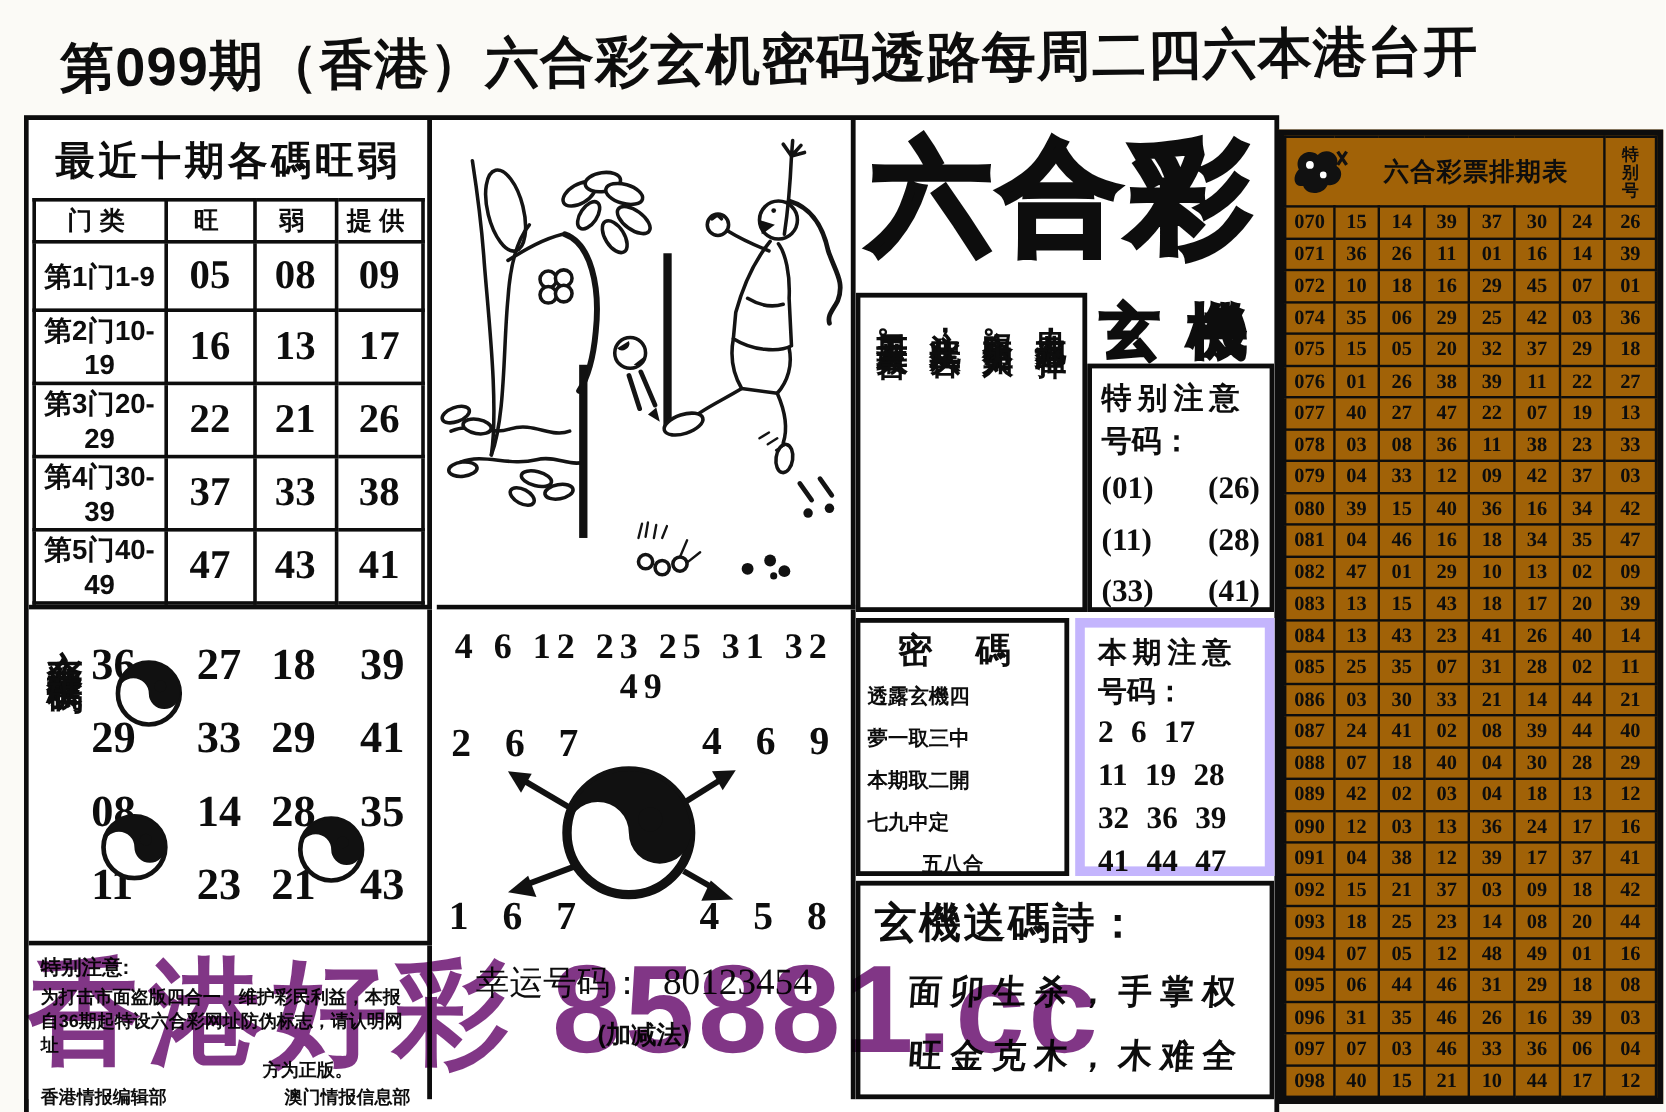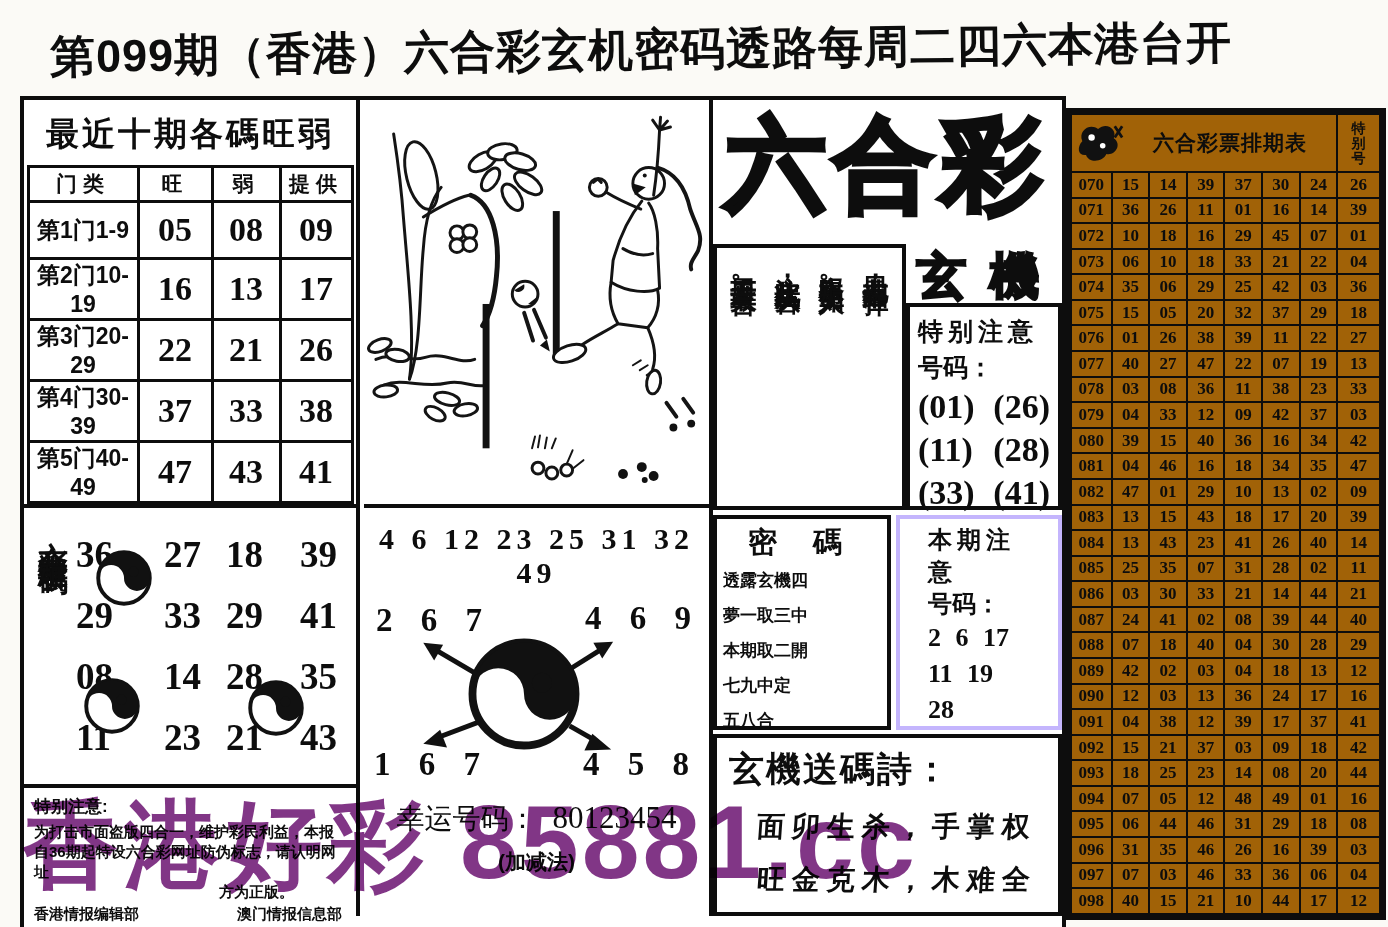--- a/index.html
+++ b/index.html
@@ -82,31 +82,31 @@
               border:4px solid #0d0d0d; padding:8px 5px; }
   .poem-cols { writing-mode:vertical-rl; height:100%; font-size:26px; font-weight:800;
                letter-spacing:2px; }
   .poem-cols div { line-height:44px; }
 
   .special-box { left:882px; top:203px; width:156px; height:207px;
                  border:4px solid #0d0d0d; padding:8px 8px 0; }
   .sp-title { font-size:25px; font-weight:900; letter-spacing:5px; }
   .sp-sub   { font-size:25px; font-weight:900; margin:3px 0 1px; }
   .sp-row   { display:flex; justify-content:space-between;
-              font-family:"Liberation Serif", serif; font-size:34px; font-weight:700;
+              font-family:"Liberation Serif", serif; font-size:26px; font-weight:700;
               line-height:43px; }
 
   .pw-box { left:689px; top:415px; width:178px; height:215px;
             border:4px solid #0d0d0d; padding:4px 6px; }
   .pw-title { text-align:center; font-size:29px; font-weight:900; letter-spacing:14px; }
   .pw-line  { font-size:17px; font-weight:900; line-height:35px; white-space:nowrap; }
-  .pw-line:last-child { text-align:left; padding-right:16px;font-family:Liberation Serif, serif; }
+  .pw-line:last-child { text-align:center; padding-right:16px;font-family:Liberation Serif, serif; }
 
   .att-box { left:872px; top:415px; width:166px; height:215px;
-             border:4px solid #c4b5fd; padding:5px 28px; }
+             border:8px solid #c4b5fd; padding:5px 11px; }
   .att-title { font-size:24px; font-weight:900; letter-spacing:5px; }
   .att-sub   { font-size:24px; font-weight:900; }
   .att-row   { font-family:"Liberation Serif", serif; font-size:26px; font-weight:700;
                line-height:36px; word-spacing:8px; }
   .att-row:first-of-type { padding-left:6px; }
 
   .poem2-box { left:689px; top:634px; width:349px; height:182px;
                border:4px solid #0d0d0d; padding:8px 12px; }
   .p2-title { font-size:35px; font-weight:900; letter-spacing:2px; }
   .p2-line  { font-size:28px; font-weight:800; letter-spacing:7px;
@@ -474,30 +474,20 @@
             <td>072</td>
             <td>10</td>
             <td>18</td>
             <td>16</td>
             <td>29</td>
             <td>45</td>
             <td>07</td>
             <td>01</td>
           </tr>
           <tr>
-            <td>073</td>
-            <td>06</td>
-            <td>10</td>
-            <td>18</td>
-            <td>33</td>
-            <td>21</td>
-            <td>22</td>
-            <td>04</td>
-          </tr>
-          <tr>
             <td>074</td>
             <td>35</td>
             <td>06</td>
             <td>29</td>
             <td>25</td>
             <td>42</td>
             <td>03</td>
             <td>36</td>
           </tr>
           <tr>

